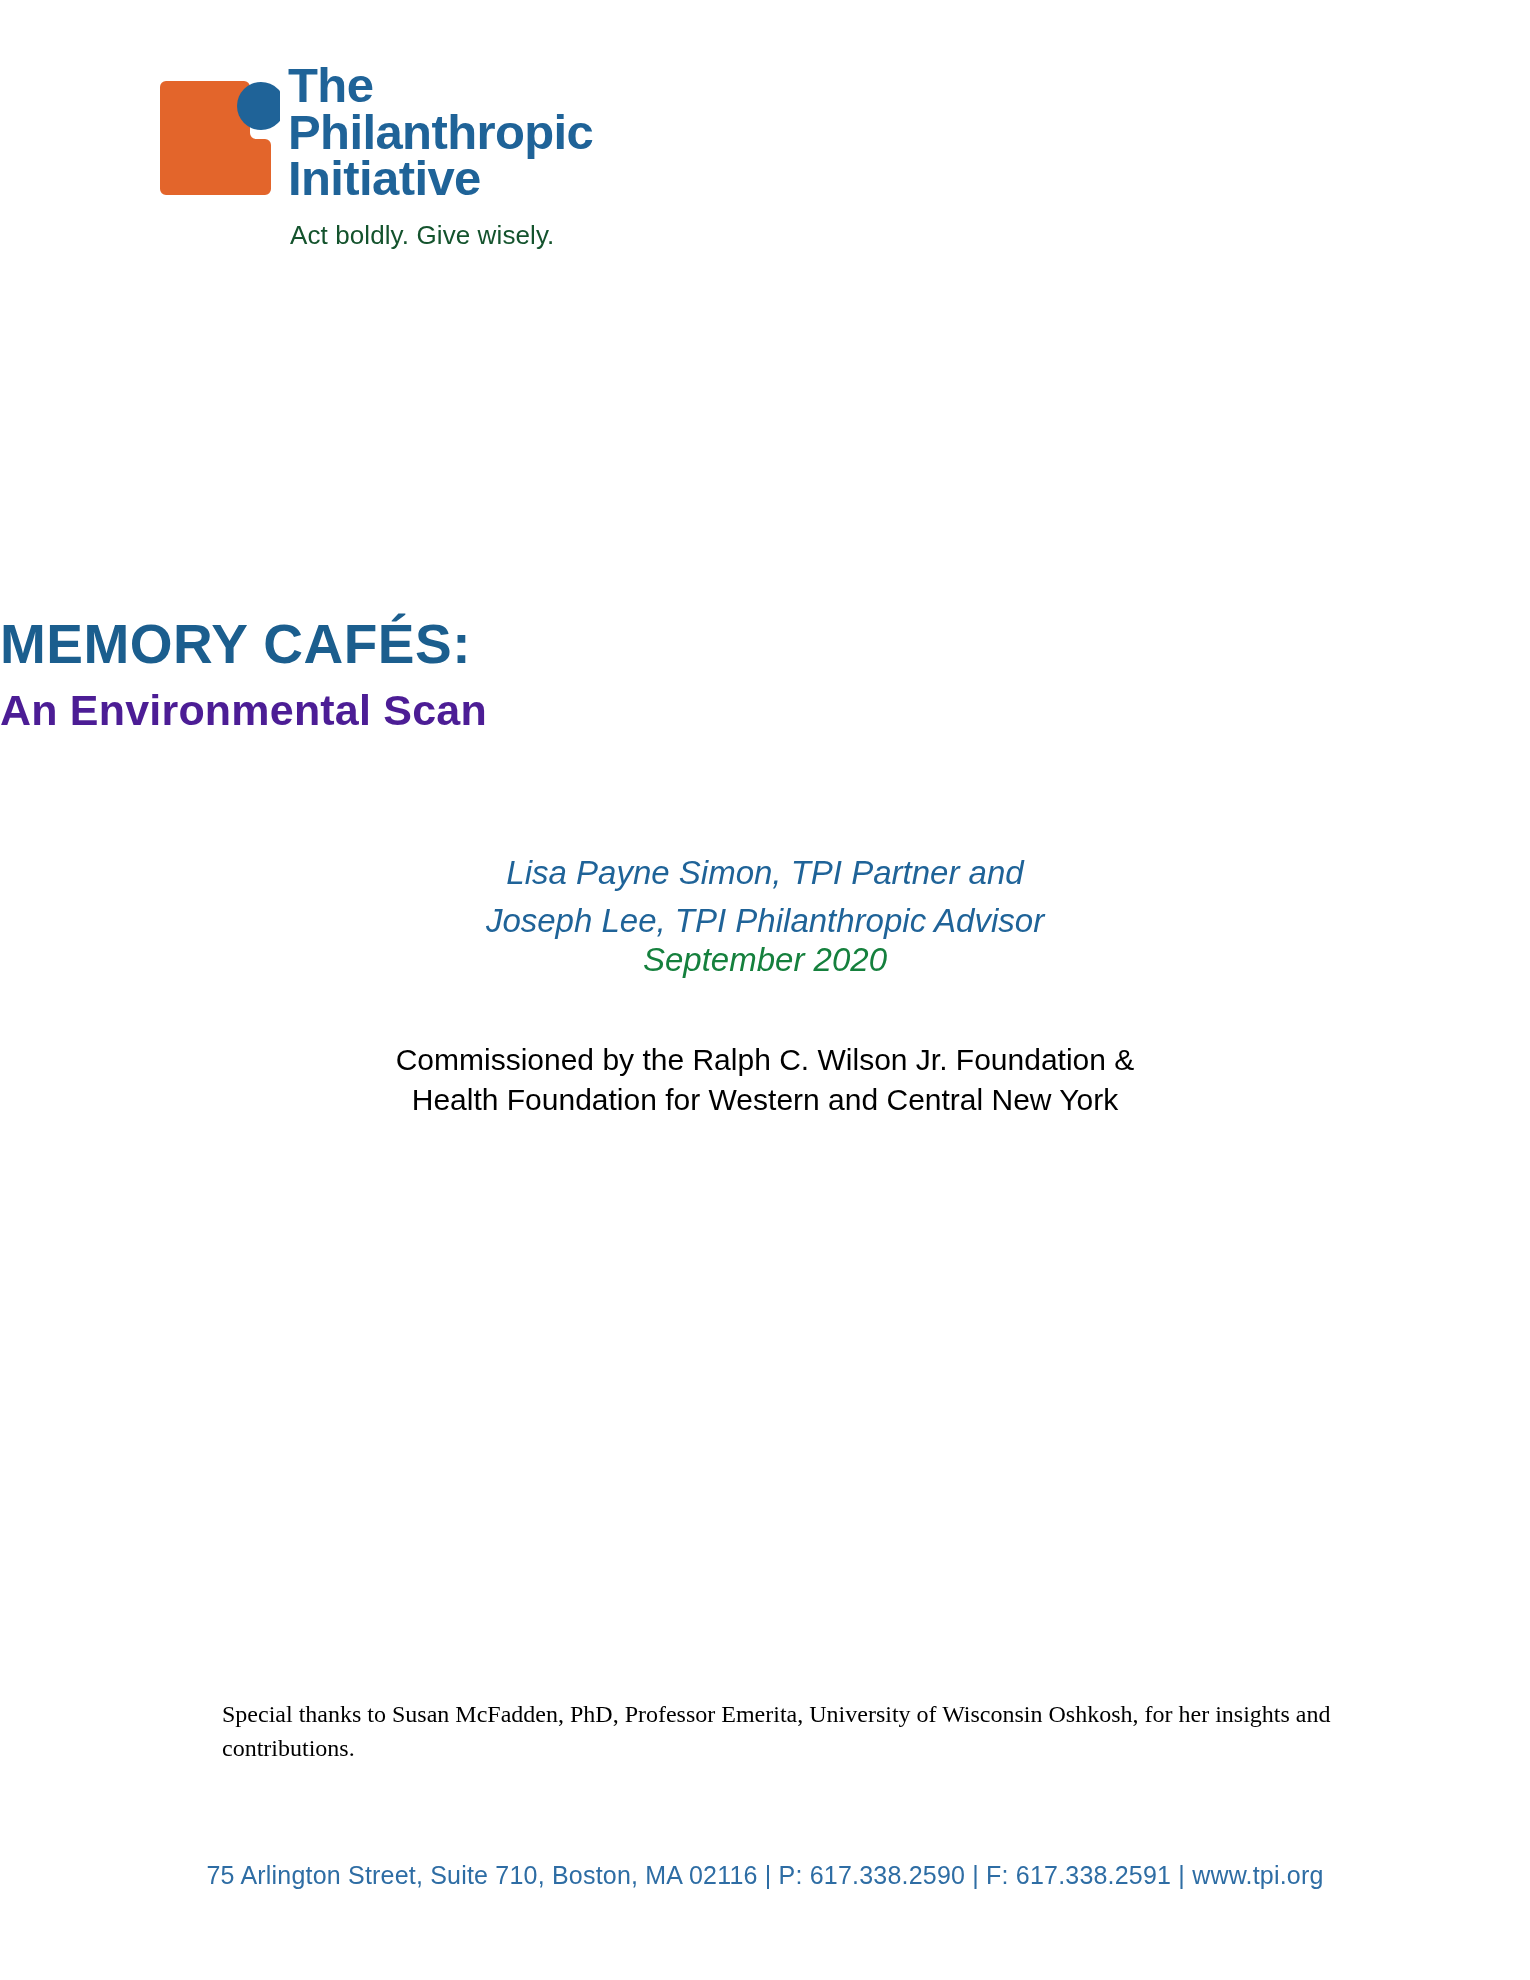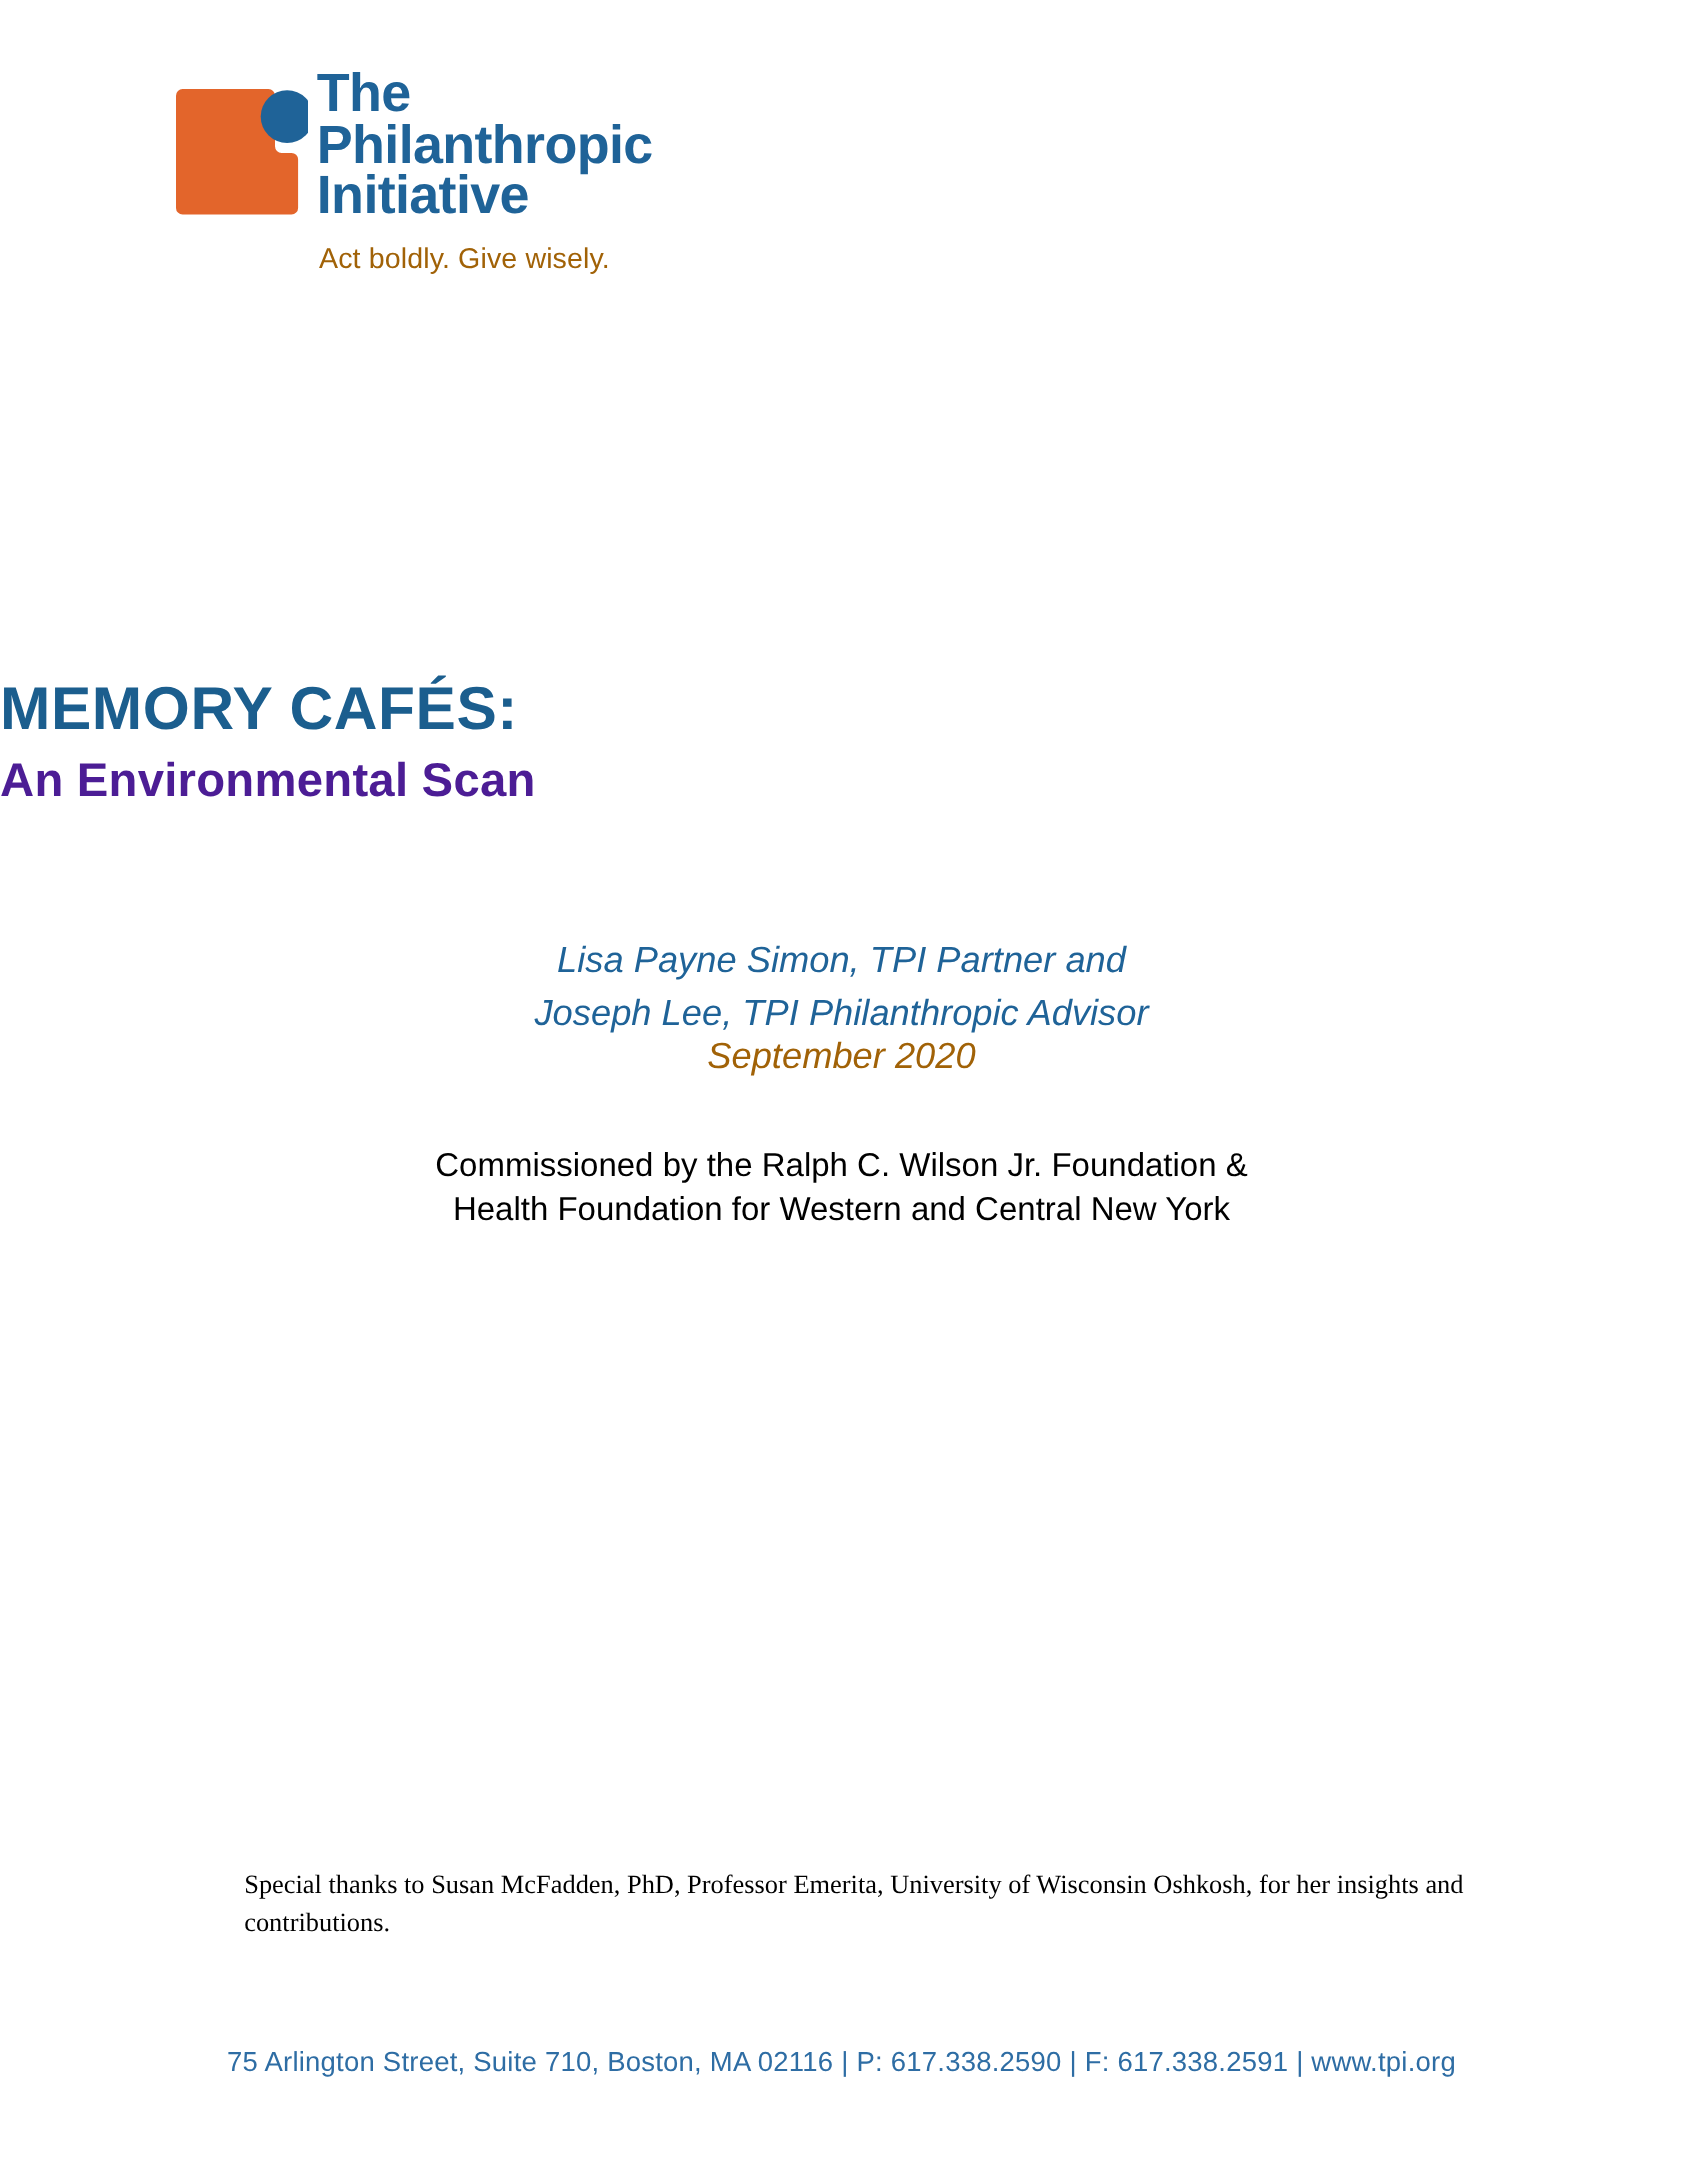--- a/index.html
+++ b/index.html
@@ -48,21 +48,21 @@
     letter-spacing: -0.6px;
   }
   .logo-wordmark .wm-line {
     display: block;
     white-space: nowrap;
   }
   .logo-tagline {
     position: absolute;
     left: 130px;
     top: 158px;
-    color: #a16207;
+    color: #14532d;
     font-size: 26px;
     letter-spacing: 0.1px;
     white-space: nowrap;
   }
 
   
   .title-block {
     position: absolute;
     left: 0;
     top: 612px;
@@ -99,21 +99,21 @@
     margin-top: 31px;
   }
   .authors .author-line { display: block; white-space: nowrap; }
 
   .doc-date {
     position: absolute;
     left: 0;
     top: 941px;
     width: 1530px;
     text-align: center;
-    color: #a16207;
+    color: #15803d;
     font-size: 33px;
     font-style: italic;
   }
 
   .commissioned {
     position: absolute;
     left: 0;
     top: 1040px;
     width: 1530px;
     text-align: center;

